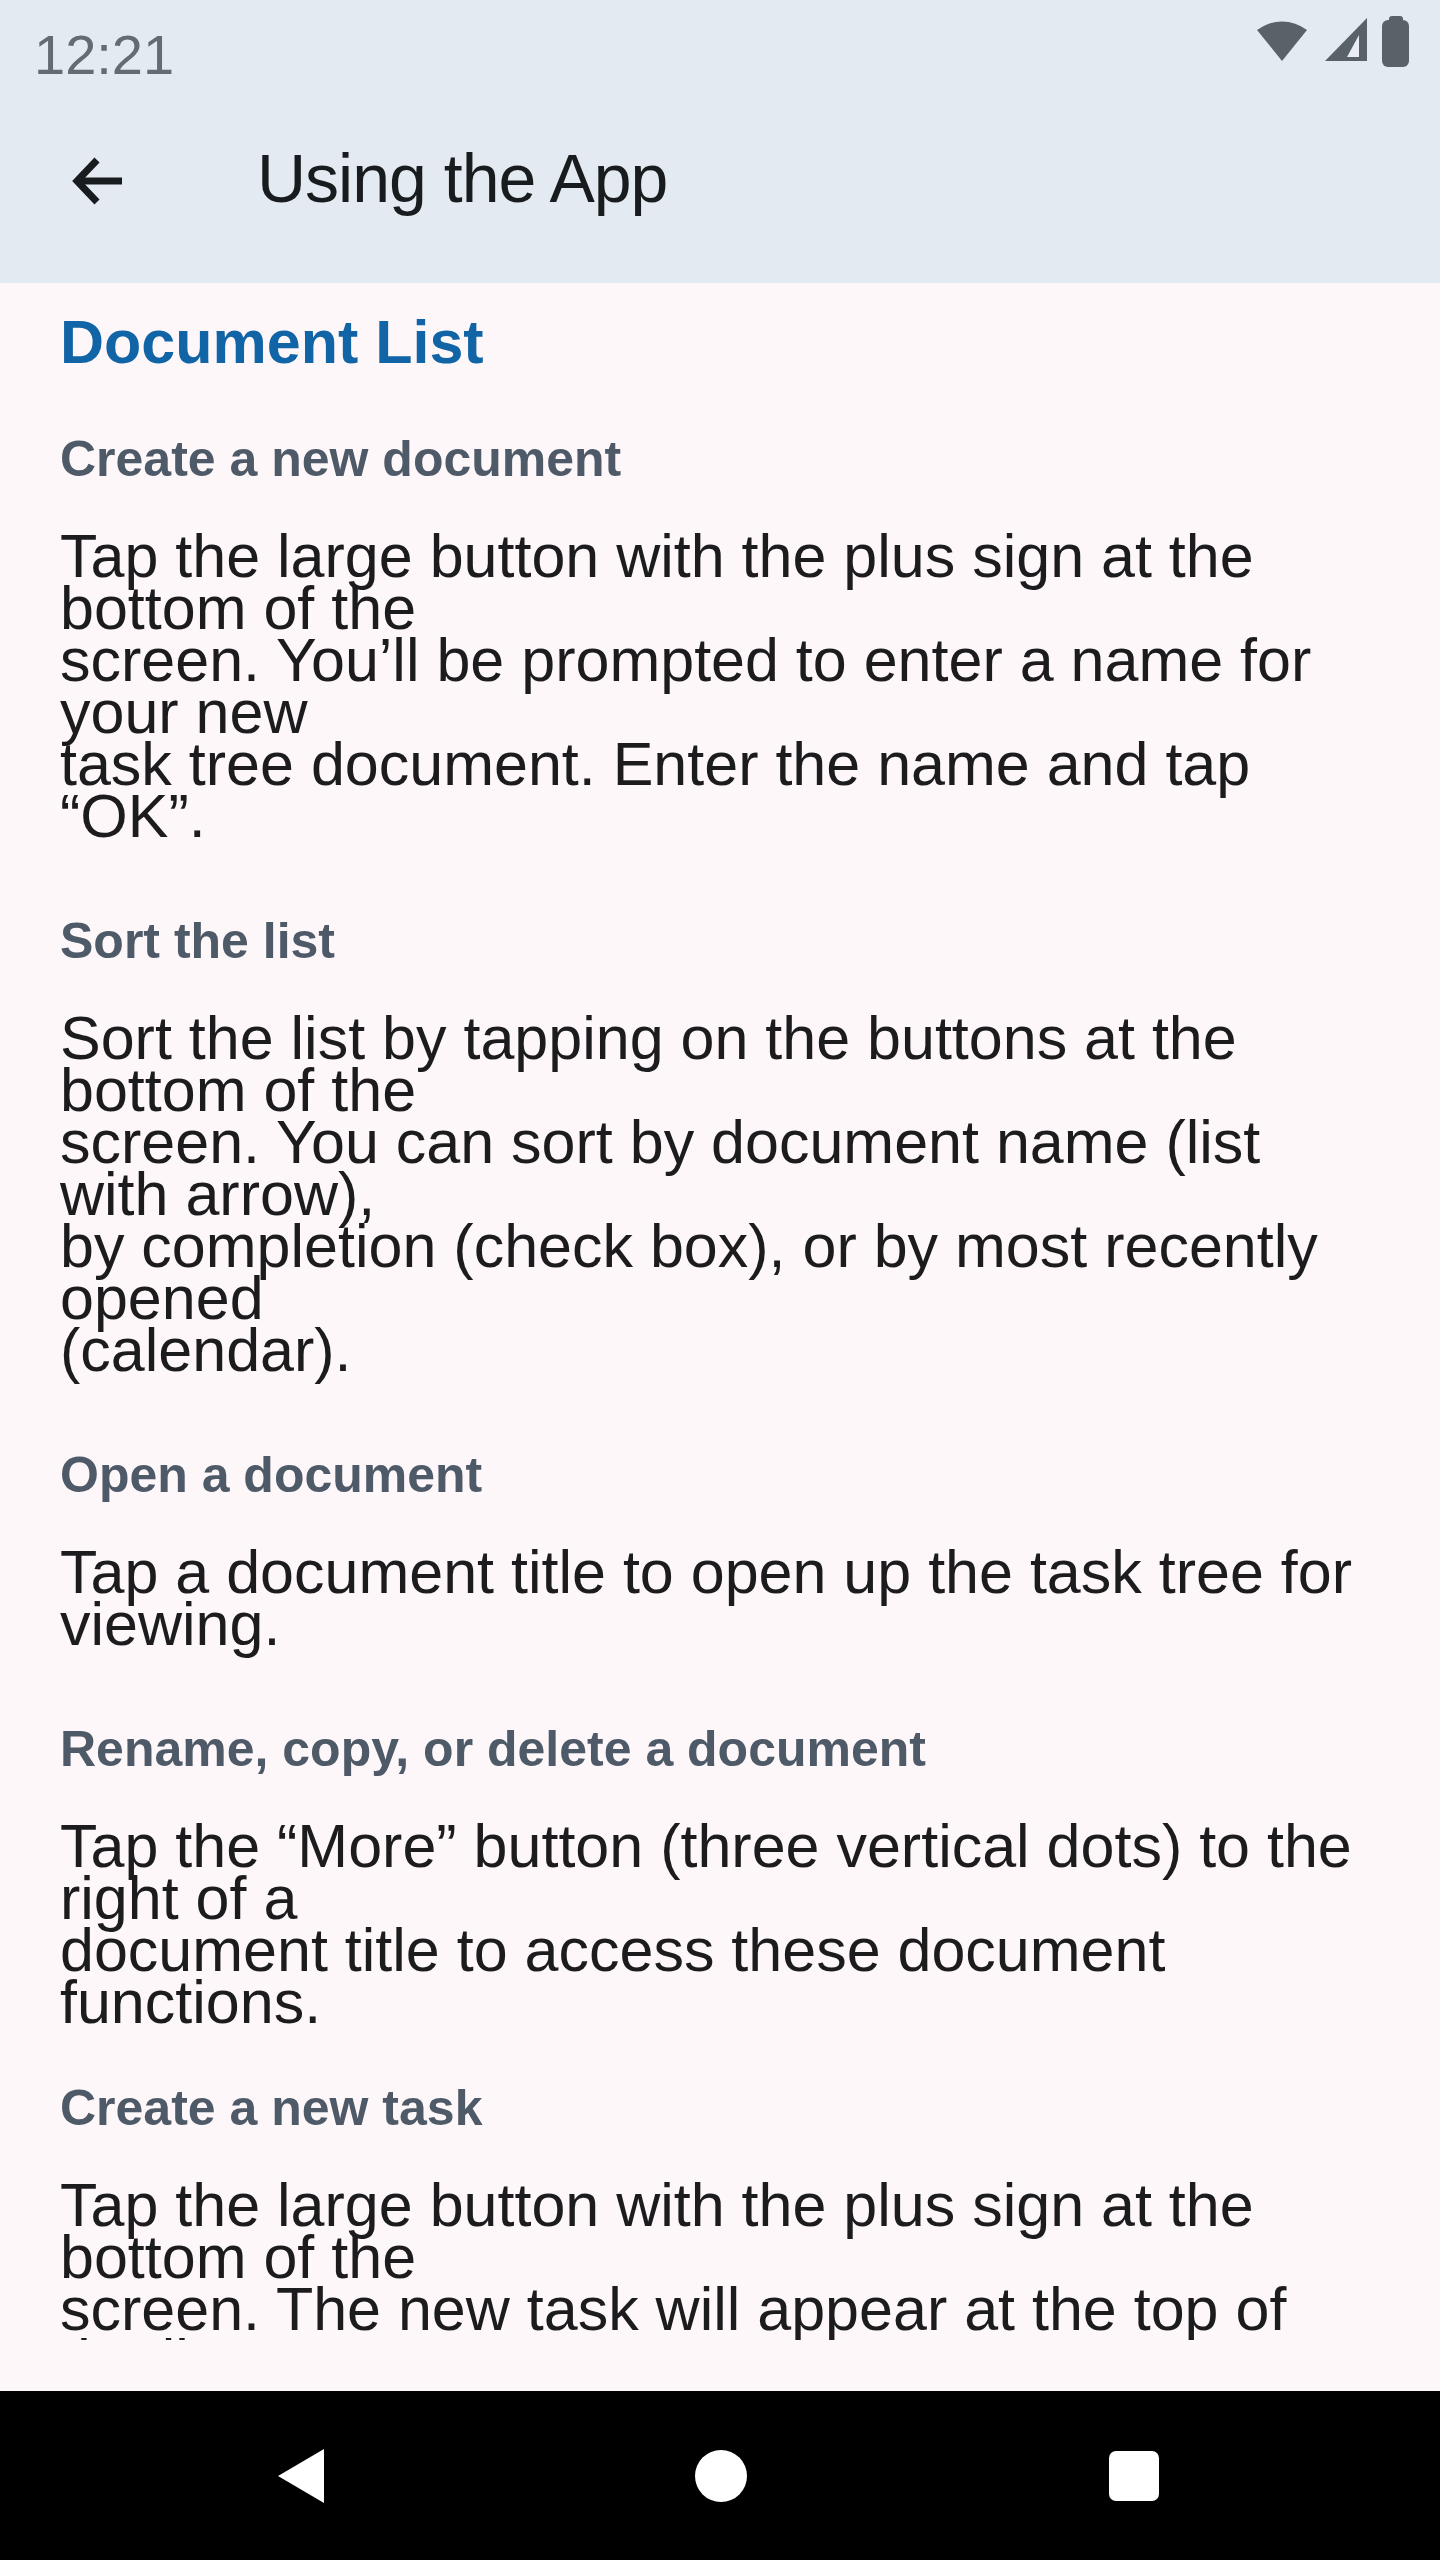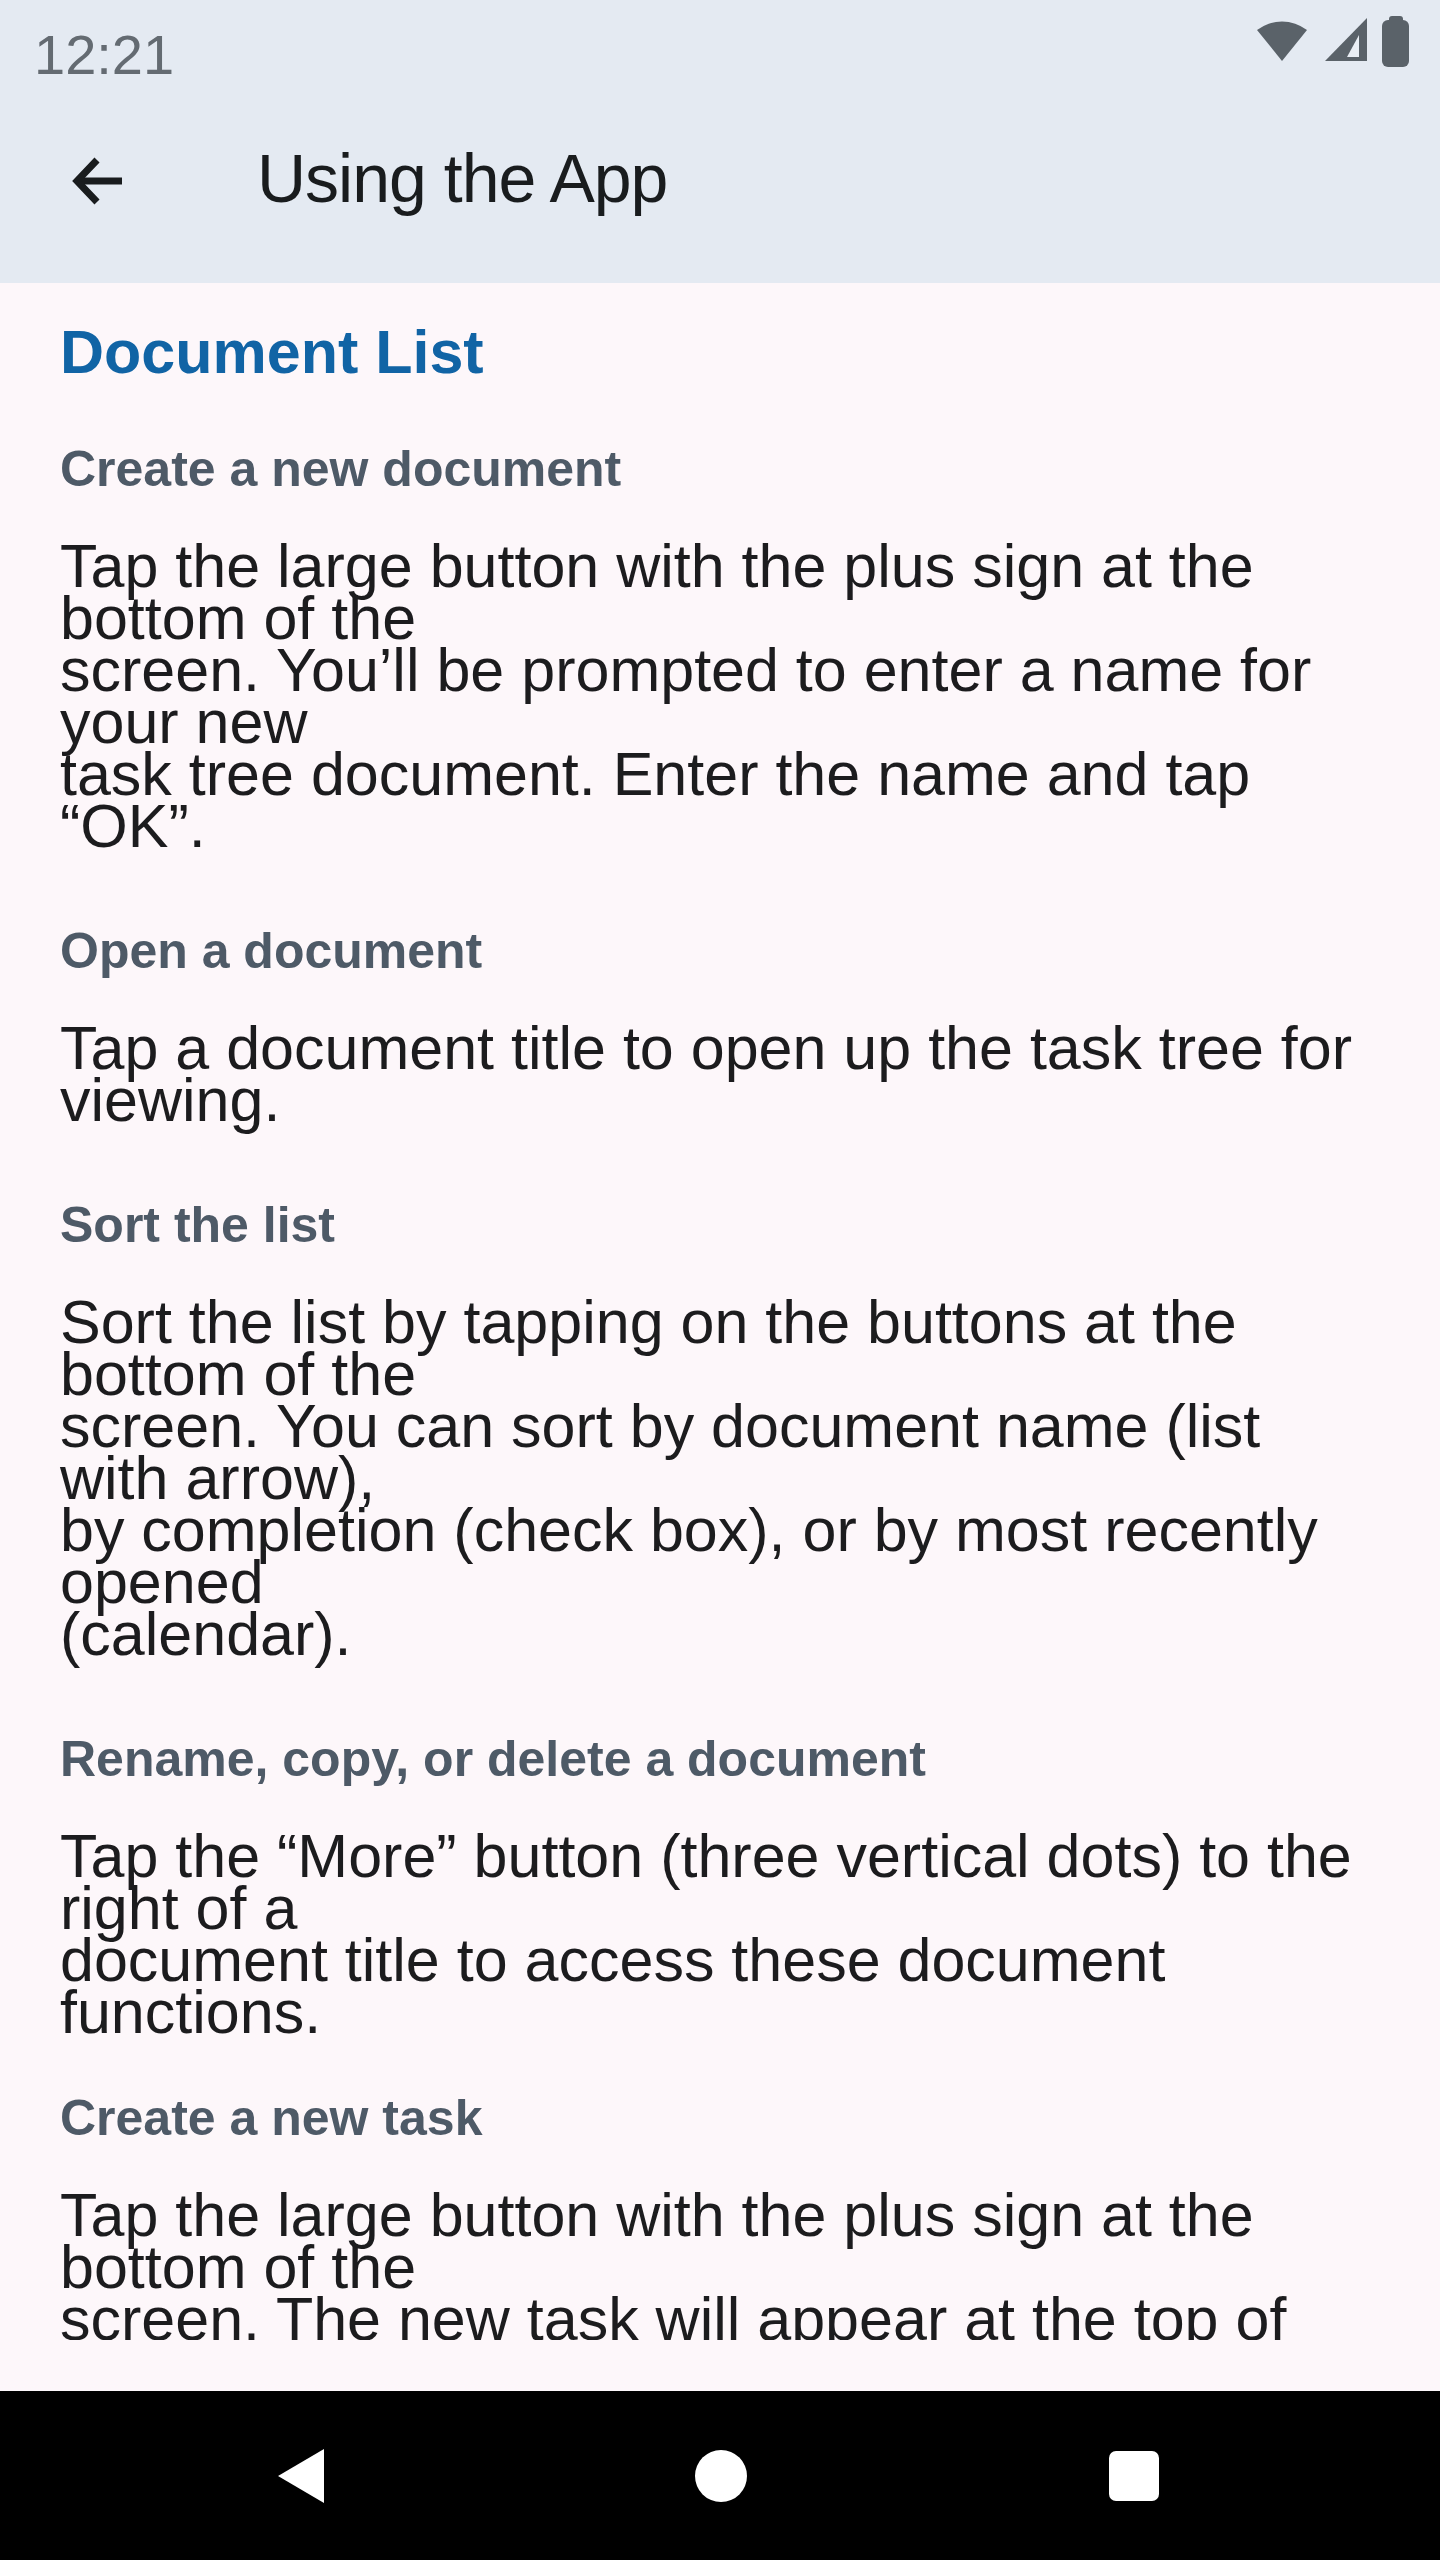--- a/index.html
+++ b/index.html
@@ -45,21 +45,21 @@
   .appbar-title{
     position:absolute;left:257px;top:128px;
     font-size:68px;line-height:100px;font-weight:400;
     letter-spacing:-1px;
     color:var(--titlebar-text);
     margin:0;white-space:nowrap;
   }
   
   .content{
     position:absolute;top:283px;left:0;width:1440px;height:2057px;
-    padding:12px 60px;box-sizing:border-box;
+    padding:2px 60px;box-sizing:border-box;
     overflow:hidden;
     background:var(--content-bg);
   }
   .section-title{
     font-size:61px;line-height:74px;font-weight:700;
     color:var(--accent-blue);
     margin:62px 0 0;
   }
   .section:first-child .section-title{margin-top:20px;}
   .section + .section .section-title{margin-top:150px;}
@@ -138,33 +138,33 @@
     <h2 class="section-title">Document List</h2>
     <div>
   <div class="subsection">
     <h3 class="subsection-heading">Create a new document</h3>
     <p class="subsection-body">Tap the large button with the plus sign at the bottom of the
 screen. You’ll be prompted to enter a name for your new
 task tree document. Enter the name and tap “OK”.</p>
   </div>
 
   <div class="subsection">
-    <h3 class="subsection-heading">Open a document</h3>
-    <p class="subsection-body">Tap a document title to open up the task tree for viewing.</p>
-  </div>
-
-  <div class="subsection">
     <h3 class="subsection-heading">Sort the list</h3>
     <p class="subsection-body">Sort the list by tapping on the buttons at the bottom of the
 screen. You can sort by document name (list with arrow),
 by completion (check box), or by most recently opened
 (calendar).</p>
   </div>
 
   <div class="subsection">
+    <h3 class="subsection-heading">Open a document</h3>
+    <p class="subsection-body">Tap a document title to open up the task tree for viewing.</p>
+  </div>
+
+  <div class="subsection">
     <h3 class="subsection-heading">Rename, copy, or delete a document</h3>
     <p class="subsection-body">Tap the “More” button (three vertical dots) to the right of a
 document title to access these document functions.</p>
   </div>
 </div>
   </section>
 
   <section class="section">
     <div>
   <div class="subsection">

